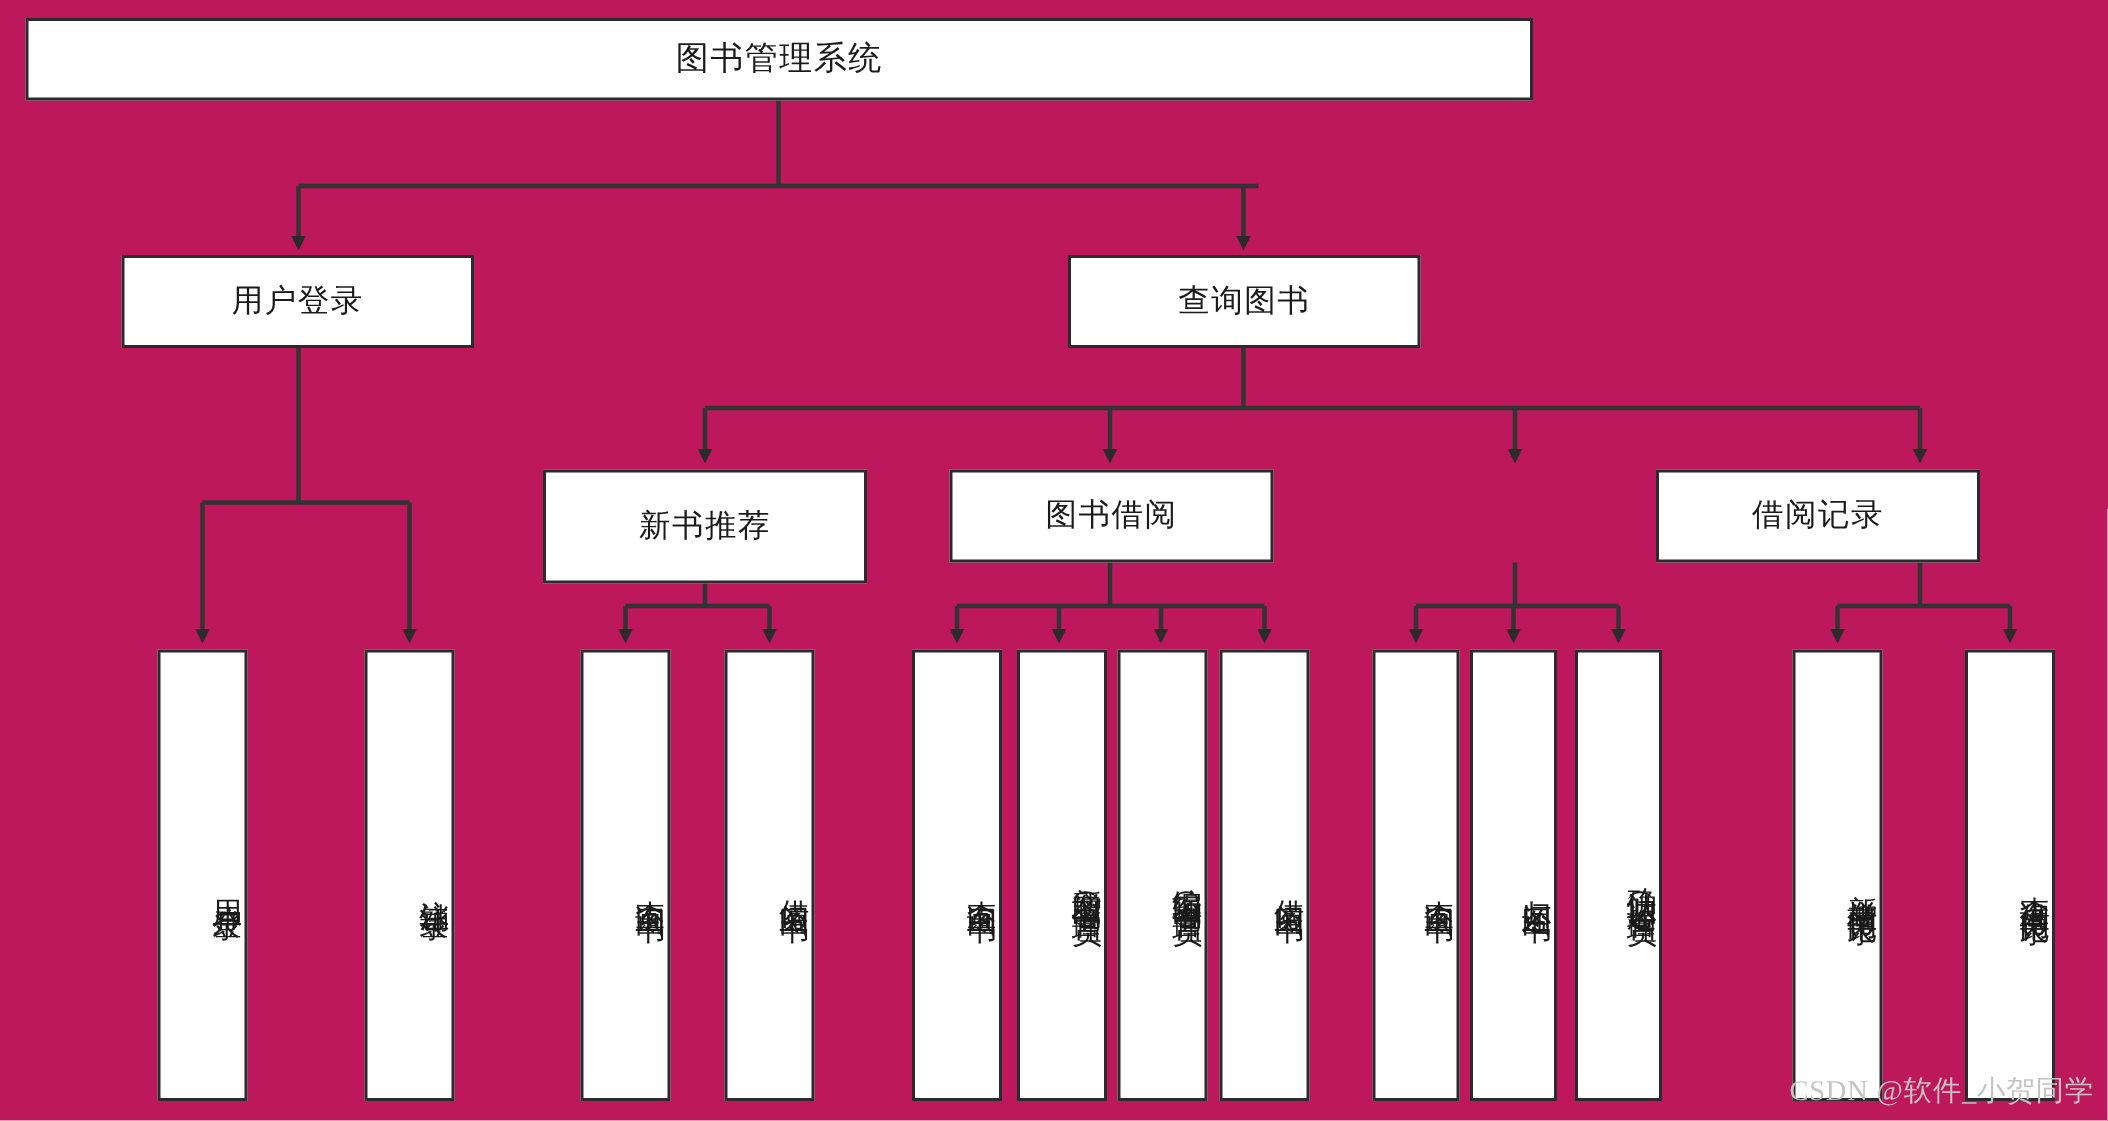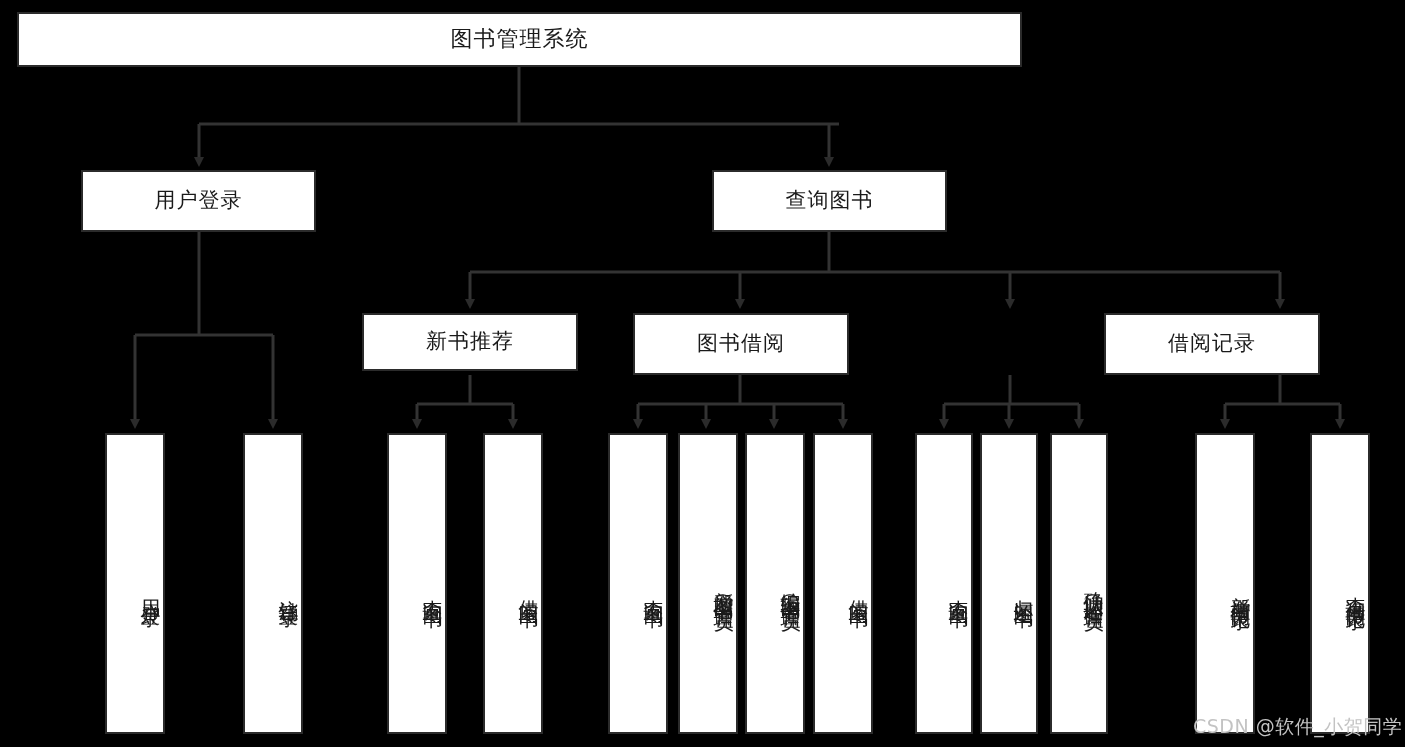--- a/index.html
+++ b/index.html
@@ -7,22 +7,23 @@
     padding: 0;
     background: #ffffff;
   }
   body {
     font-family: "DejaVu Sans", "Liberation Sans", sans-serif;
   }
   #canvas {
     position: relative;
     width: 1405px;
     height: 747px;
-    background: #000000;
+    background: #be185d;
     overflow: hidden;
+    font-family: Liberation Serif, serif;
   }
   svg#wires {
     position: absolute;
     left: 0;
     top: 0;
     width: 1405px;
     height: 747px;
     pointer-events: none;
   }
   .node {
@@ -126,21 +127,21 @@
     <span>图书管理系统</span>
   </div>
 
   <div class="node horiz" style="left:81px; top:170px; width:235px; height:62px;">
     <span>用户登录</span>
   </div>
   <div class="node horiz" style="left:712px; top:170px; width:235px; height:62px;">
     <span>查询图书</span>
   </div>
 
-  <div class="node horiz" style="left:362px; top:313px; width:216px; height:58px;">
+  <div class="node horiz" style="left:362px; top:313px; width:216px; height:76px;">
     <span>新书推荐</span>
   </div>
   <div class="node horiz" style="left:633px; top:313px; width:216px; height:62px;align-items:center;">
     <span>图书借阅</span>
   </div>
   <div class="node horiz" style="left:1104px; top:313px; width:216px; height:62px;">
     <span>借阅记录</span>
   </div>
 
   <div class="node vert" style="left:105px; top:433px; width:60px; height:301px;">

